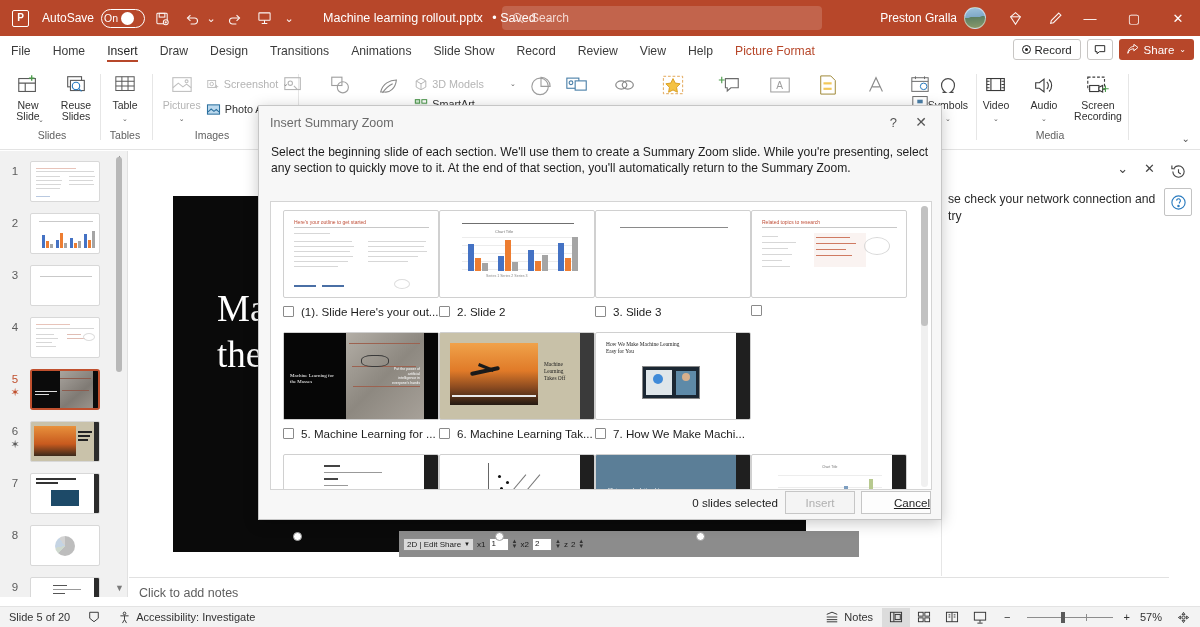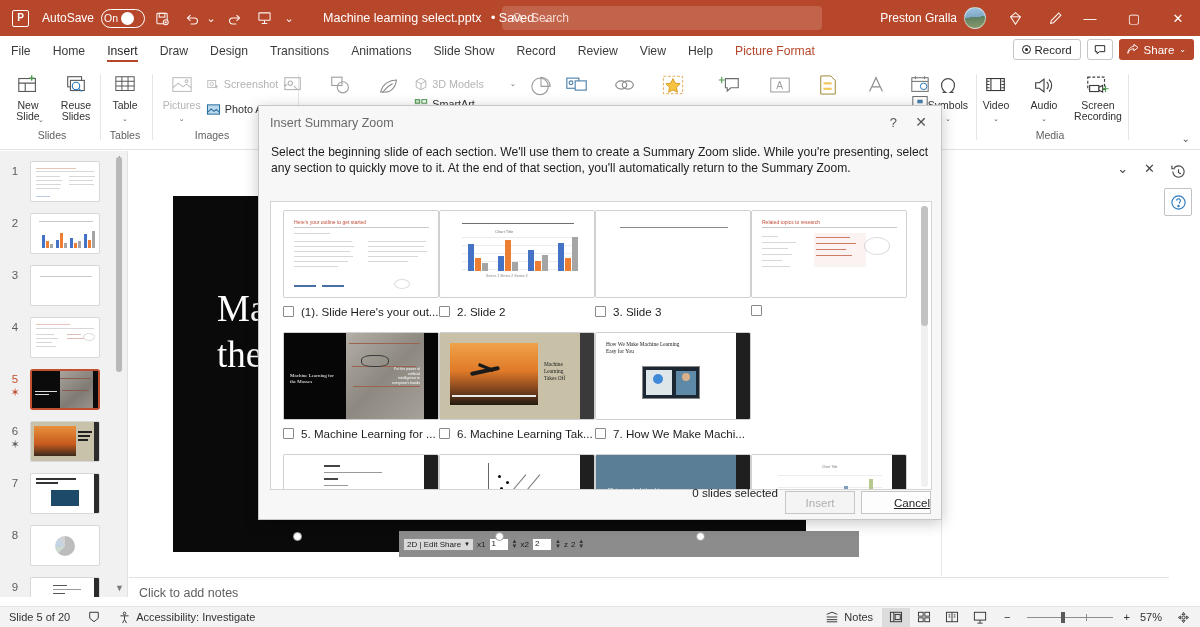--- a/index.html
+++ b/index.html
@@ -203,21 +203,21 @@
   .cell { position:absolute; width:156px; }
   .cell-thumb {
     width:156px; height:88px; background:#fff; border:1px solid #d0d0d0; border-radius:2px;
     position:relative; overflow:hidden;
   }
   .cell-label { display:flex; align-items:center; gap:7px; margin-top:7px; font-size:11.6px; color:#1d1d1d; }
   .cbox { width:11px; height:11px; border:1px solid #8a8a8a; background:#fff; border-radius:1px; flex:none; }
   .dlg-sb { position:absolute; right:3px; top:4px; width:7px; height:120px; background:#c2c2c2; border-radius:4px; }
   .dlg-sb-track { position:absolute; right:3px; top:4px; width:7px; height:281px; background:#f0f0f0; border-radius:4px; }
   .dlg-foot { position:absolute; left:0; bottom:0; width:684px; height:33px; }
-  .dlg-count { position:absolute; right:165px; bottom:20px; font-size:11.6px; color:#1d1d1d; }
+  .dlg-count { position:absolute; right:165px; bottom:10px; font-size:11.6px; color:#1d1d1d; }
   .dlg-btn {
     position:absolute; bottom:5px; width:70px; height:23px; border:1px solid #c6c6c6;
     background:#fdfdfd; font-size:11.6px; color:#1d1d1d; display:flex; align-items:center; justify-content:center;
   }
   .dlg-btn.disabled { color:#b0b0b0; background:#f4f4f4; }
   .dlg-btn.insert { right:88px; }
   .dlg-btn.cancel { right:12px;justify-content:flex-end; }
   .u { text-decoration: underline; }
 
   
@@ -260,21 +260,21 @@
       </svg>
     </div>
     <div class="tb-icon">
       <svg width="15" height="14" viewBox="0 0 16 15" fill="none" stroke="#fff" stroke-width="1.1">
         <rect x="2" y="2" width="12" height="8" rx="0.5"></rect>
           <path d="M8 10v3M5 13.5h6"></path>
       </svg>
     </div>
     <div class="tb-icon sm" style="width:16px;">⌄</div>
     <div class="tb-title">
-      <span>Machine learning select.pptx</span>
+      <span>Machine learning rollout.pptx</span>
       <span style="margin-left:6px">• Saved</span>
       <span style="margin-left:5px;font-size:9px">⌄</span>
     </div>
 
     <div class="tb-search">
       <svg width="12" height="12" viewBox="0 0 14 14" fill="none" stroke="#f0cfc6" stroke-width="1.3">
         <circle cx="6" cy="6" r="4.2"></circle>
           <path d="M9.2 9.2l3.4 3.4"></path>
       </svg>
       <span>Search</span>
@@ -783,20 +783,21 @@
     </div>
   </div>
 
   <div class="notes">Click to add notes</div>
 
   <div class="taskpane">
     <div class="tp-head">
       <span>⌄</span>
       <span>✕</span>
     </div>
+    <div class="tp-text">se check your network connection and try</div>
   </div>
   <div class="railbtn" style="top:158px;">
     <svg width="17" height="17" viewBox="0 0 18 18" fill="none" stroke="#444" stroke-width="1.2">
       <path d="M3 8a6 6 0 106-6 6 6 0 00-4.6 2.2"></path>
         <path d="M2 1.6V5h3.4"></path>
         <path d="M9 5.5V9l2.4 1.6"></path>
     </svg>
   </div>
   <div class="railbtn boxed" style="top:188px;">
     <svg width="17" height="17" viewBox="0 0 18 18" fill="none" stroke="#2a7bbf" stroke-width="1.2">

